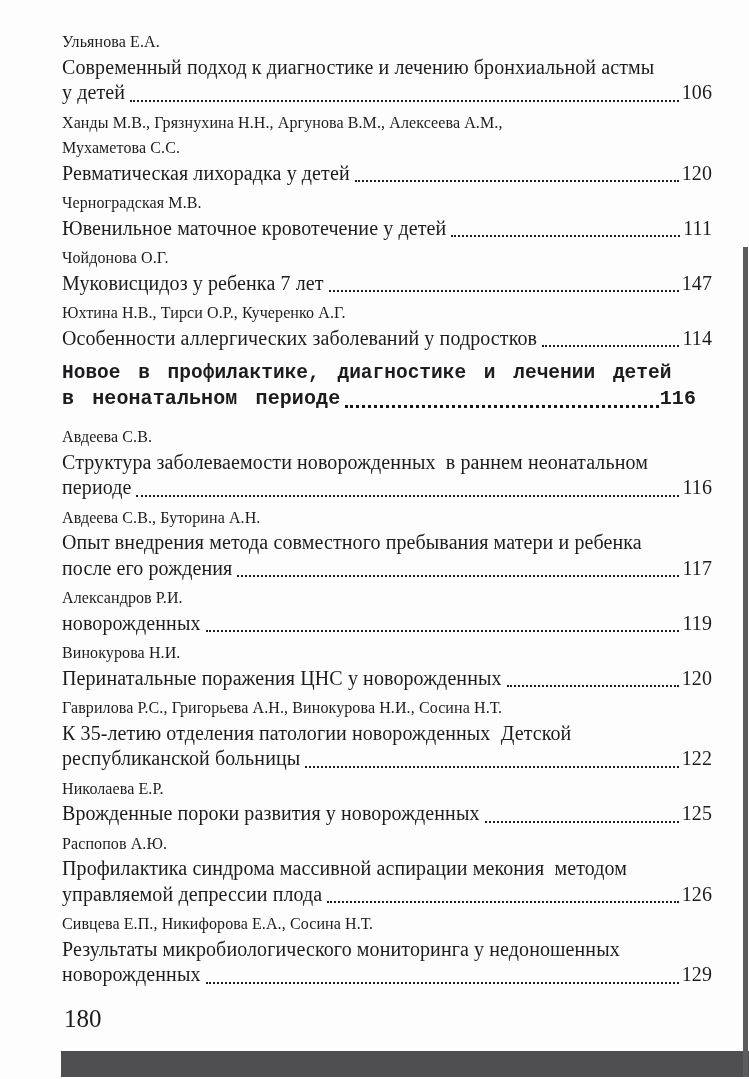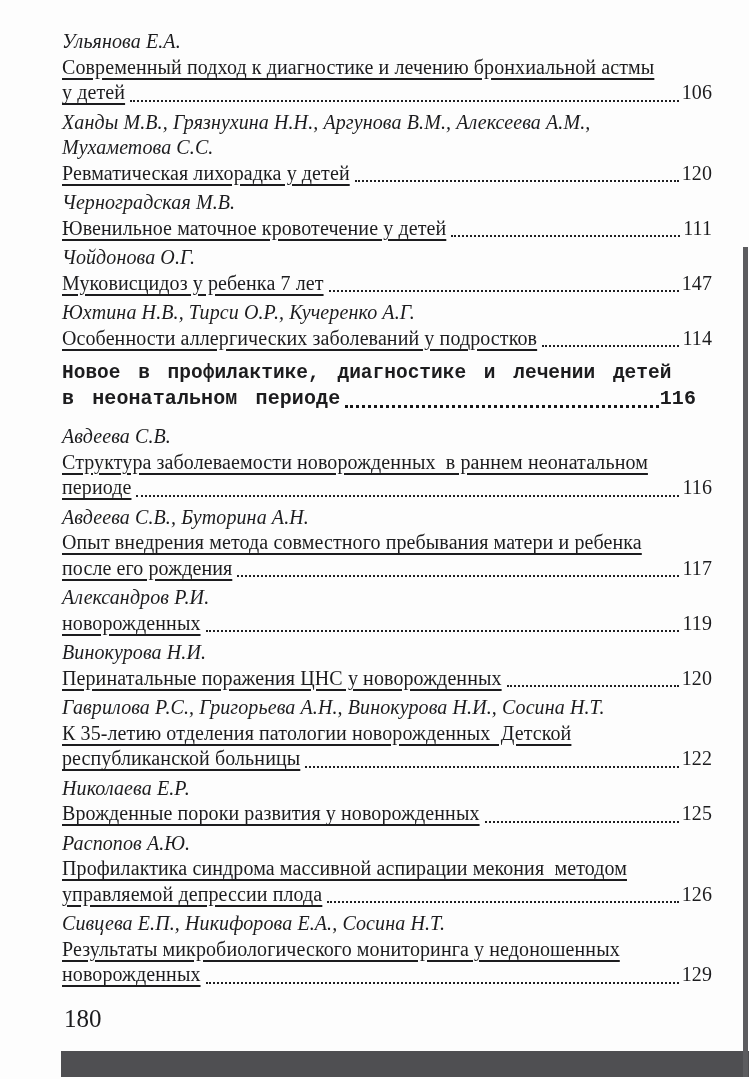--- a/index.html
+++ b/index.html
@@ -12,33 +12,31 @@
     color: #1c1c1e;
   }
   .page { position: absolute; inset: 0; }
   .page-content {
     position: absolute;
     top: 29px; left: 62px;
     width: 650px;
   }
   .entry { margin-bottom: 4px; }
   .authors {
-    font-style: italic;
-    font-size: 20px;
+    font-size: 16px;
     line-height: 25.5px;
     white-space: pre-wrap;
     letter-spacing: 0.1px;
   }
   .title-line, .title-row {
     font-size: 20px;
     line-height: 25.5px;
     letter-spacing: 0.1px;
   }
   .title-text {
-    text-decoration: underline;
     text-decoration-thickness: 1.5px;
     text-underline-offset: 4px;
     white-space: pre-wrap;
   }
   .title-row { display: flex; }
   .title-row .title-text, .title-row .heading-text { flex: 0 1 auto; text-align: center; }
   .leader {
     flex: 1 1 auto;
     min-width: 12px;
     align-self: flex-end;

